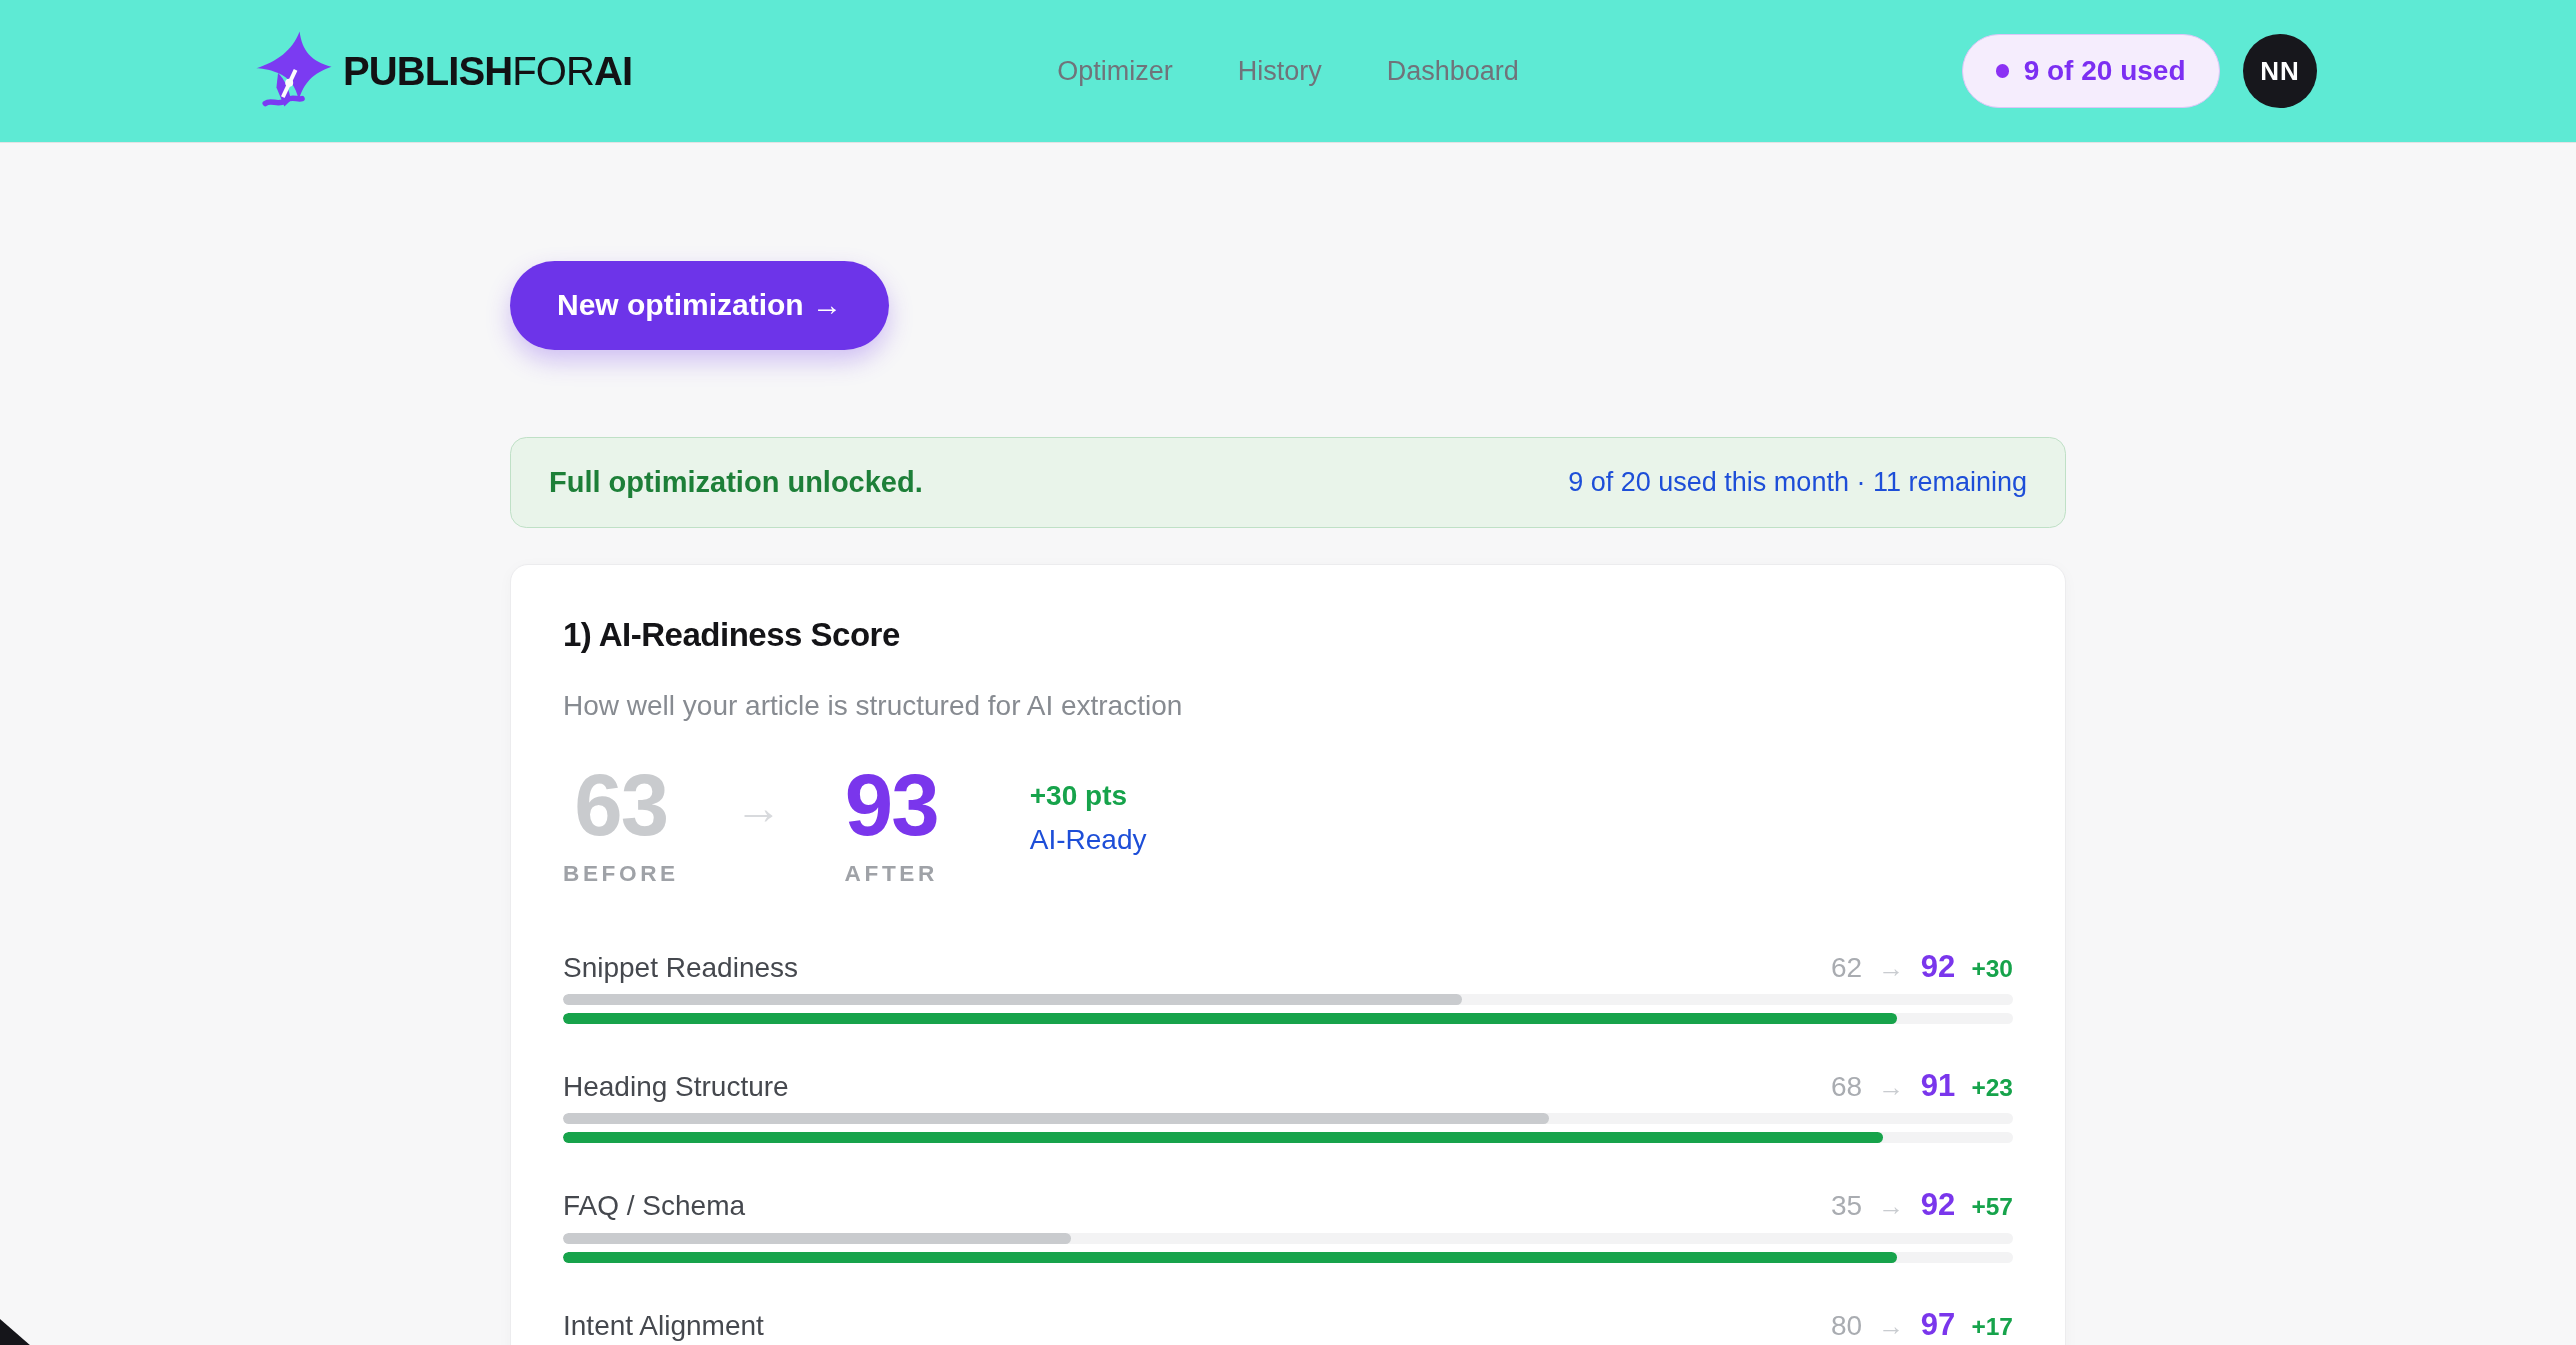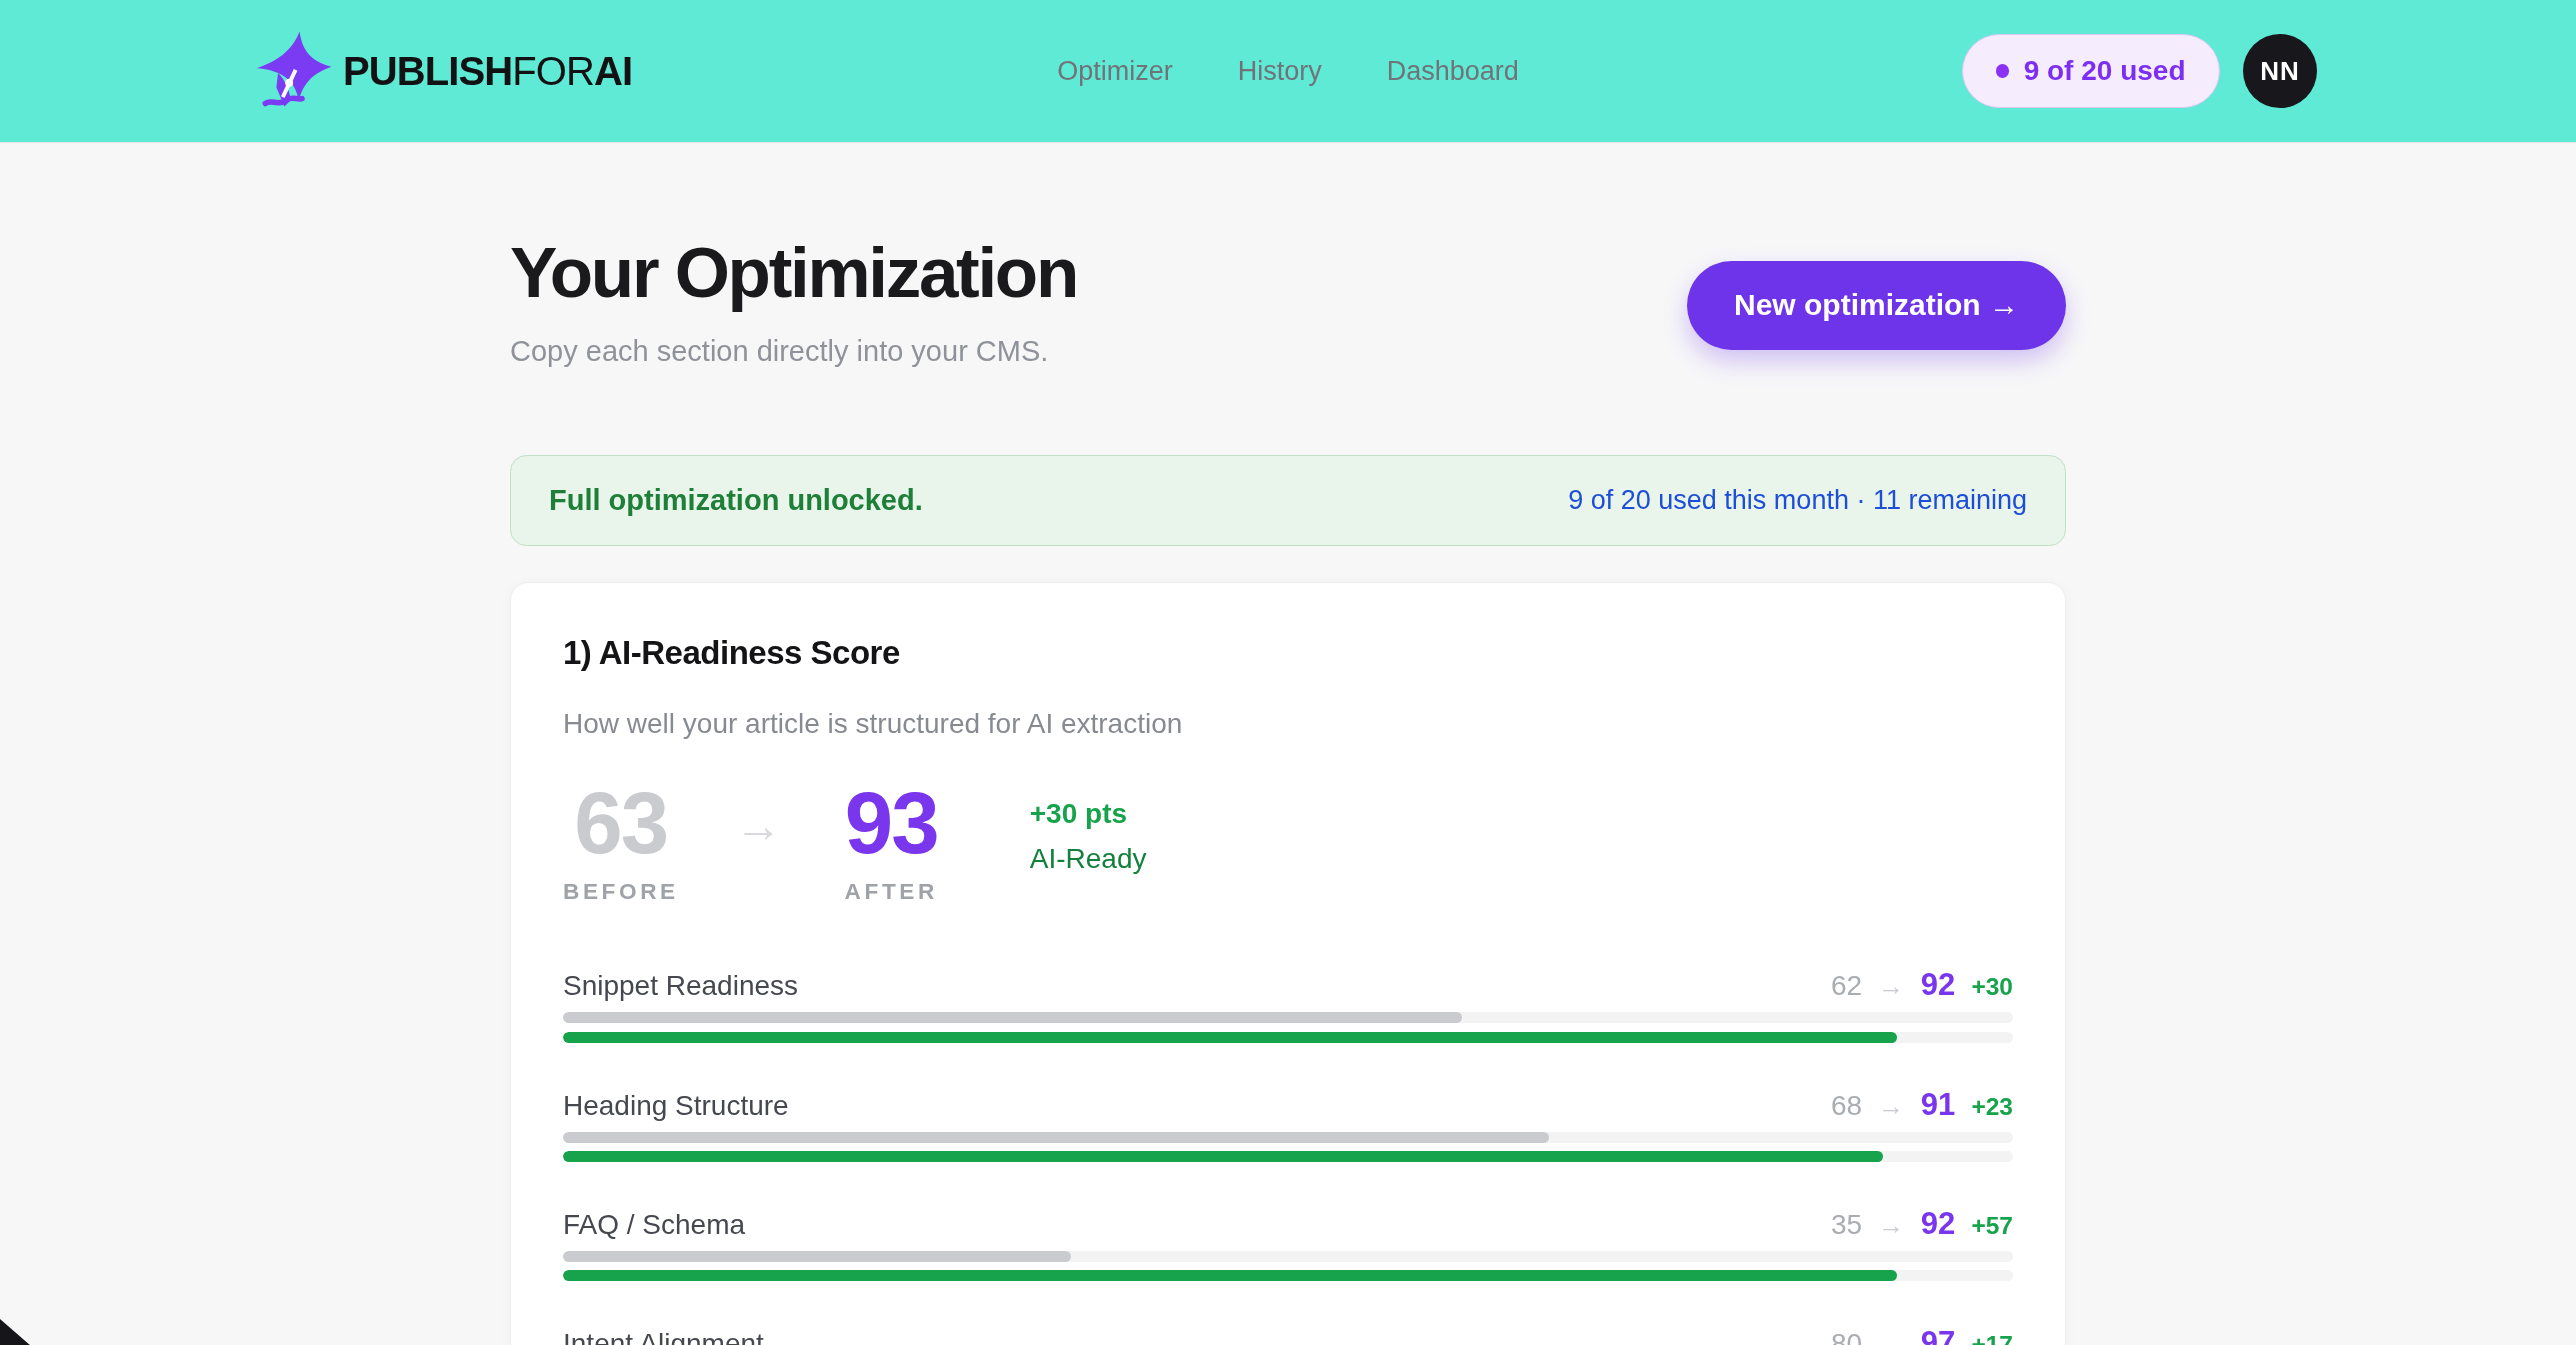--- a/index.html
+++ b/index.html
@@ -74,21 +74,21 @@
   .score-row { margin-top:42px; display:flex; align-items:flex-start; }
   .score-box { text-align:center; min-width:107px; }
   .score-num { font-size:87px; font-weight:700; line-height:0.95; letter-spacing:-1.8px; }
   .score-num.before { color:#c9cbce; }
   .score-num.after  { color:#7a36ec; }
   .score-cap { margin-top:14.5px; font-size:22.6px; font-weight:700; letter-spacing:3.6px; color:#9fa2a7; }
   .score-arrow { font-size:47px; color:#d8dadd; margin:16.3px 56px 0; }
   .score-box.after-box { margin-left:0; }
   .delta-box { margin-left:85px; margin-top:16.3px; }
   .delta-pts { font-size:28px; font-weight:700; color:#16a34b; }
-  .delta-status { margin-top:12.7px; font-size:28px; color:#15803d; }
+  .delta-status { margin-top:12.7px; font-size:28px; color:#1d4ed8; }
 
   .metrics { margin-top:54px; }
   .metric { margin-top:36px; }
   .metric:first-child { margin-top:0; }
   .metric-head { display:flex; justify-content:space-between; align-items:baseline; line-height:36px; }
   .metric-label { font-size:28px; color:#45484e; }
   .metric-vals { display:flex; align-items:baseline; gap:16.3px; }
   .mv-before { font-size:28px; color:#a9acb1; }
   .mv-arrow  { font-size:26px; color:#c9ccd0; }
   .mv-after  { font-size:31px; font-weight:700; color:#7a36ec; }
@@ -132,24 +132,20 @@
     <div class="usage-badge">
       <span class="dot"></span>
       <span class="txt">9 of 20 used</span>
     </div>
     <div class="avatar">NN</div>
   </div>
 </header>
 
 <main>
   <div class="page-head">
-    <div>
-      <h1>Your Optimization</h1>
-      <p class="subtitle">Copy each section directly into your CMS.</p>
-    </div>
     <button class="new-opt-btn">New optimization →</button>
   </div>
 
   <div class="banner">
     <span class="left">Full optimization unlocked.</span>
     <span class="right">9 of 20 used this month · 11 remaining</span>
   </div>
 
   <section class="card">
     <h2>1) AI-Readiness Score</h2>

